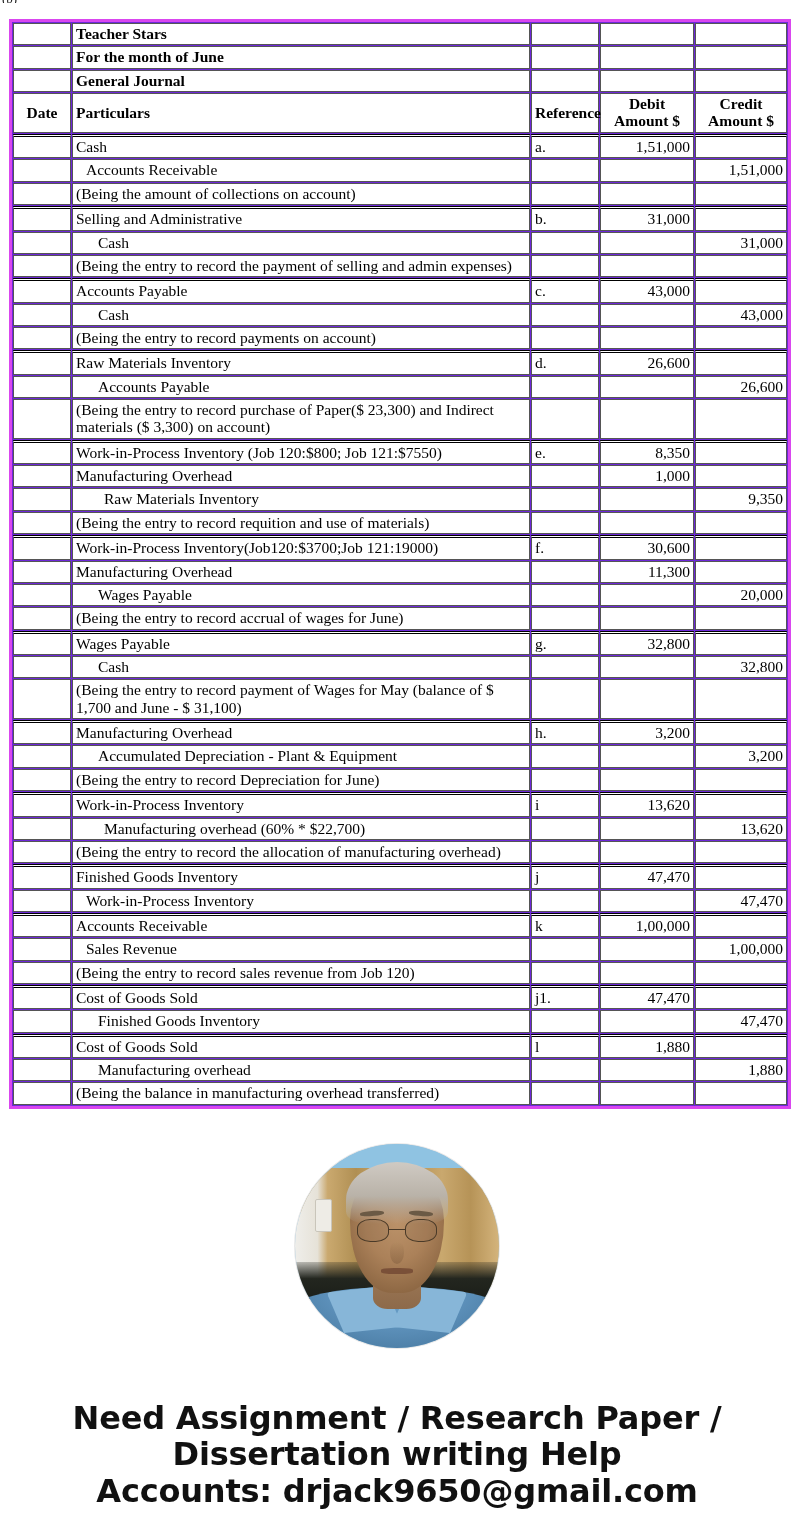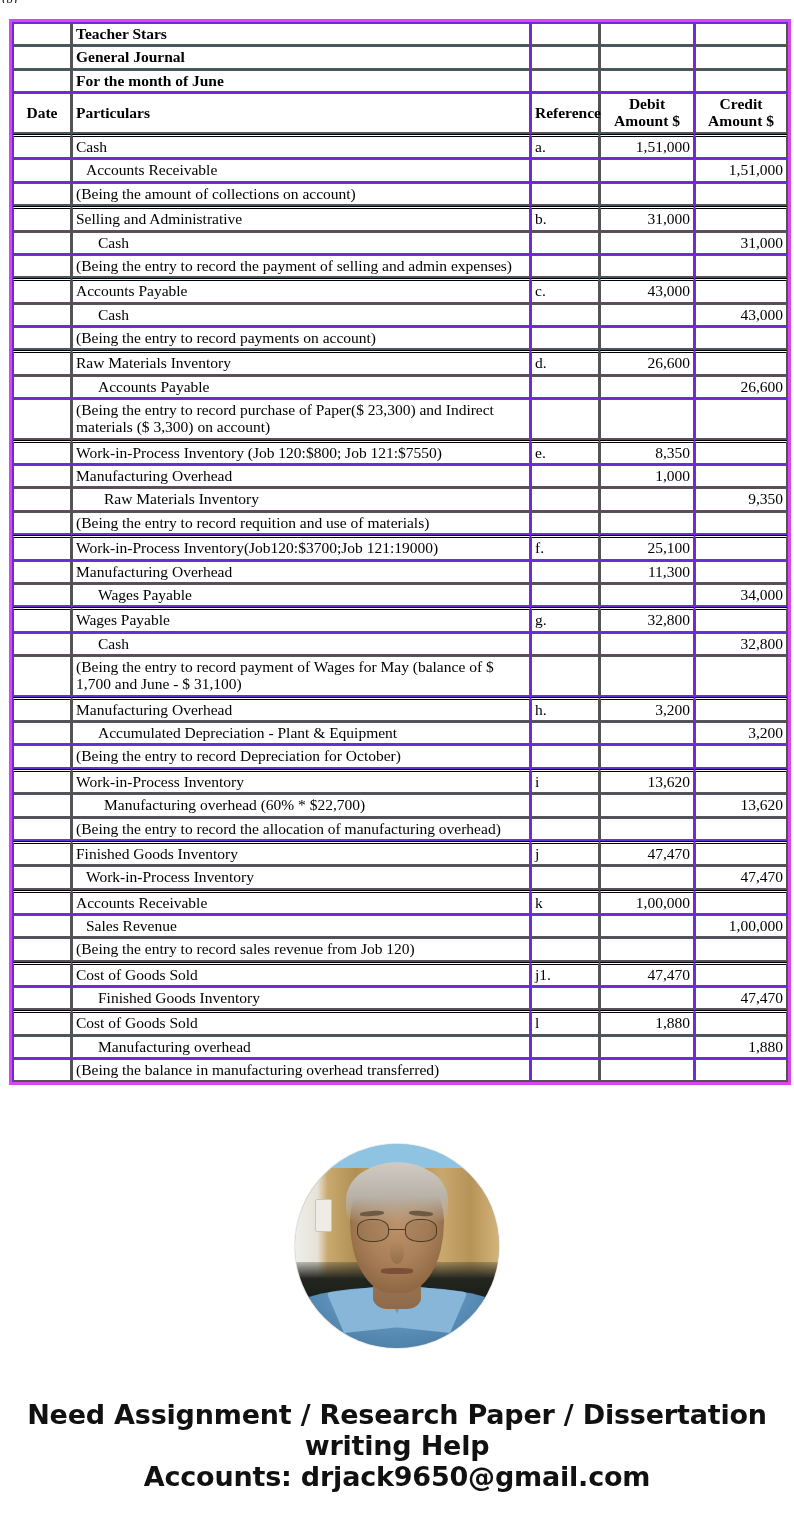--- a/index.html
+++ b/index.html
@@ -187,21 +187,21 @@
 
   
   .promo {
     position: absolute;
     left: 0;
     top: 1400px;
     width: 794px;
     text-align: center;
     font-family: "DejaVu Sans", "Liberation Sans", sans-serif;
     font-weight: bold;
-    font-size: 27px;
+    font-size: 32px;
     line-height: 1.14;
     color: #111111;
     letter-spacing: -0.2px;
   }
   .promo .line3 { display: block; }
 </style>
 </head>
 <body>
 
 <div class="top-fragment">(b)</div>
@@ -218,28 +218,28 @@
     <tbody>
       <tr class="title-row">
         <td class="date-cell"></td>
         <td class="part-cell bold center">Teacher Stars</td>
         <td class="ref-cell"></td>
         <td class="amt-cell"></td>
         <td class="amt-cell"></td>
       </tr>
       <tr class="title-row">
         <td class="date-cell"></td>
-        <td class="part-cell bold">General Journal</td>
+        <td class="part-cell bold">For the month of June</td>
         <td class="ref-cell"></td>
         <td class="amt-cell"></td>
         <td class="amt-cell"></td>
       </tr>
       <tr class="title-row">
         <td class="date-cell"></td>
-        <td class="part-cell bold">For the month of June</td>
+        <td class="part-cell bold">General Journal</td>
         <td class="ref-cell"></td>
         <td class="amt-cell"></td>
         <td class="amt-cell"></td>
       </tr>
       <tr class="colhead-row">
         <td class="date-cell">Date</td>
         <td class="part-cell">Particulars</td>
         <td class="ref-cell">Reference</td>
         <td>
           <span class="hdr2">Debit</span>
@@ -360,36 +360,43 @@
           <td class="date-cell"></td>
           <td class="part-cell wrap2"><span>(Being the entry to record requition and use of materials)</span></td>
           <td class="ref-cell"></td>
           <td class="amt-cell"></td>
           <td class="amt-cell"></td>
         </tr>
         <tr class="group-start">
           <td class="date-cell"></td>
           <td class="part-cell wrap2"><span>Work-in-Process Inventory(Job120:$3700;Job 121:19000)</span></td>
           <td class="ref-cell">f.</td>
-          <td class="amt-cell">25,100</td>
+          <td class="amt-cell">30,600</td>
           <td class="amt-cell"></td>
         </tr>
         <tr>
           <td class="date-cell"></td>
           <td class="part-cell wrap2"><span>Manufacturing Overhead</span></td>
           <td class="ref-cell"></td>
           <td class="amt-cell">11,300</td>
           <td class="amt-cell"></td>
         </tr>
         <tr>
           <td class="date-cell"></td>
           <td class="part-cell wrap2"><span class="ind2">Wages Payable</span></td>
           <td class="ref-cell"></td>
           <td class="amt-cell"></td>
-          <td class="amt-cell">34,000</td>
+          <td class="amt-cell">20,000</td>
+        </tr>
+        <tr>
+          <td class="date-cell"></td>
+          <td class="part-cell wrap2"><span>(Being the entry to record accrual of wages for June)</span></td>
+          <td class="ref-cell"></td>
+          <td class="amt-cell"></td>
+          <td class="amt-cell"></td>
         </tr>
         <tr class="group-start">
           <td class="date-cell"></td>
           <td class="part-cell wrap2"><span>Wages Payable</span></td>
           <td class="ref-cell">g.</td>
           <td class="amt-cell">32,800</td>
           <td class="amt-cell"></td>
         </tr>
         <tr>
           <td class="date-cell"></td>
@@ -414,21 +421,21 @@
         </tr>
         <tr>
           <td class="date-cell"></td>
           <td class="part-cell wrap2"><span class="ind2">Accumulated Depreciation - Plant &amp; Equipment</span></td>
           <td class="ref-cell"></td>
           <td class="amt-cell"></td>
           <td class="amt-cell">3,200</td>
         </tr>
         <tr>
           <td class="date-cell"></td>
-          <td class="part-cell wrap2"><span>(Being the entry to record Depreciation for October)</span></td>
+          <td class="part-cell wrap2"><span>(Being the entry to record Depreciation for June)</span></td>
           <td class="ref-cell"></td>
           <td class="amt-cell"></td>
           <td class="amt-cell"></td>
         </tr>
         <tr class="group-start">
           <td class="date-cell"></td>
           <td class="part-cell wrap2"><span>Work-in-Process Inventory</span></td>
           <td class="ref-cell">i</td>
           <td class="amt-cell">13,620</td>
           <td class="amt-cell"></td>

